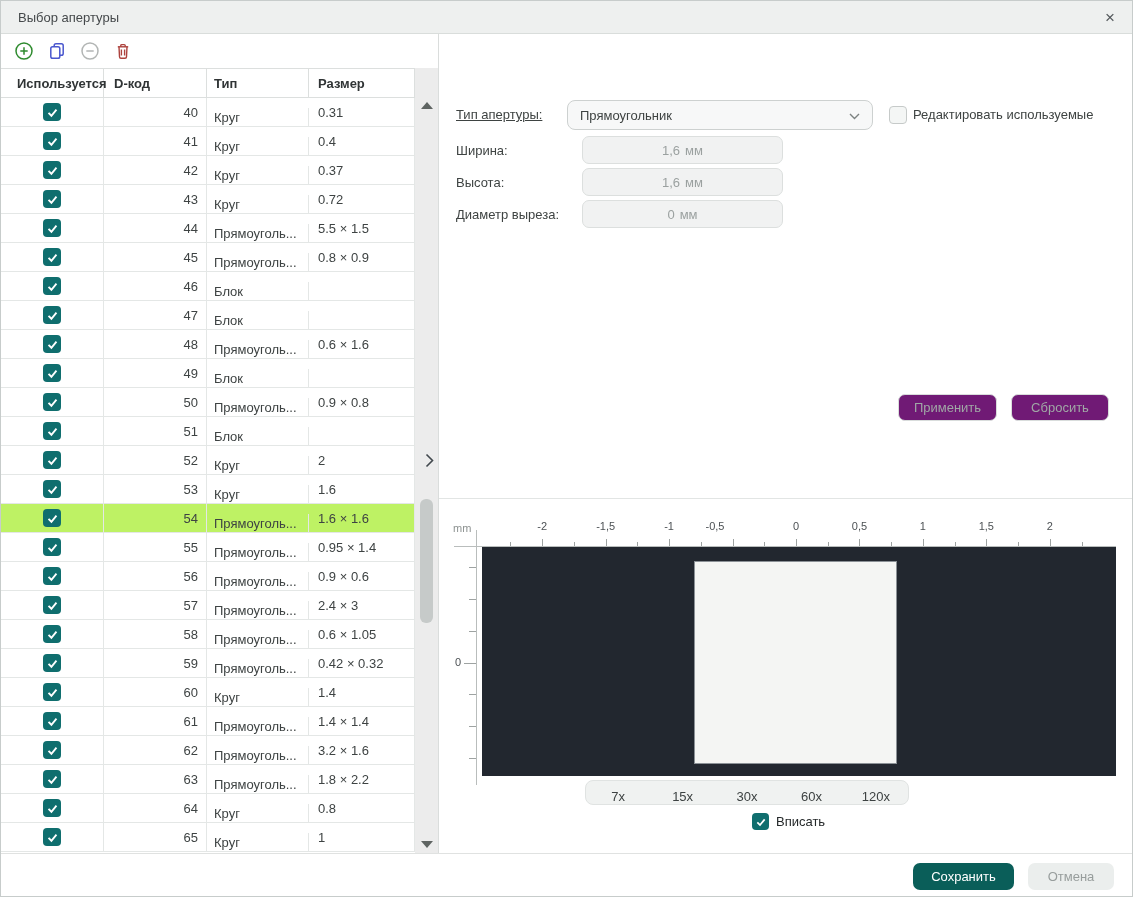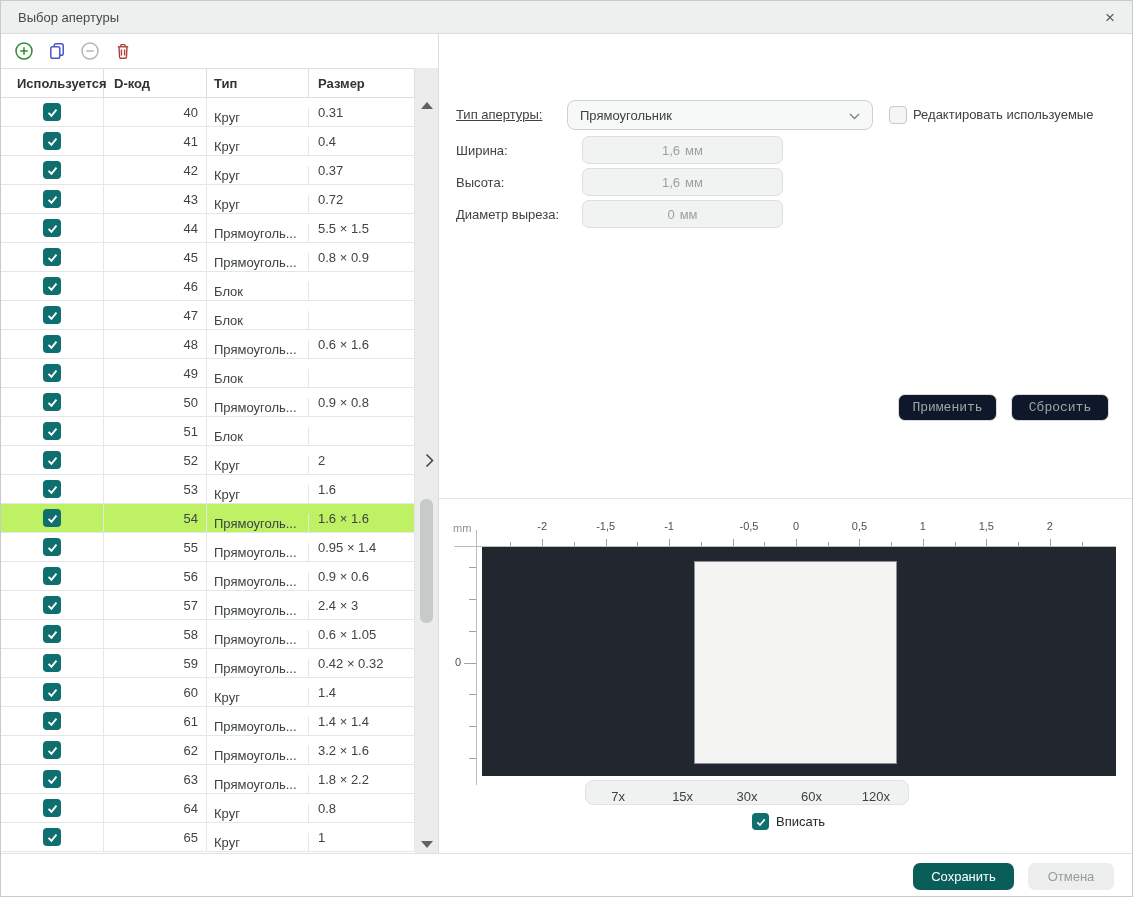--- a/index.html
+++ b/index.html
@@ -75,21 +75,21 @@
   }
   .editused-label { position:absolute; left:474px; top:72px; line-height:18px; color:#3e4342; }
   .finput {
     position:absolute; left:143px; width:201px; height:28px;
     background:#f1f2f2; border:1px solid #dcdfde; border-radius:7px;
     display:flex; align-items:center; justify-content:center;
     padding:0 12px; color:#9ba1a0; gap:5px;
   }
   .gbtn {
     position:absolute; height:27px; border:1px solid #d9dddc; border-radius:7px;
-    background:#0f172a; color:#a0a7a6; display:flex; align-items:center; justify-content:center;font-family:Liberation Mono, monospace;
+    background:#701a75; color:#a0a7a6; display:flex; align-items:center; justify-content:center;
   }
   .hdivider { position:absolute; left:0; top:464px; width:695px; height:1px; background:#e2e5e4; }
   
   .mm-label { position:absolute; left:14px; top:488px; font-size:11px; color:#8d9291; }
   .hline { position:absolute; left:15px; top:512px; width:662px; height:1px; background:#b9bdbc; }
   .vline { position:absolute; left:37px; top:496px; width:1px; height:255px; background:#b9bdbc; }
   .canvas { position:absolute; left:43px; top:513px; width:634px; height:229px; background:#22272f; }
   .shape { position:absolute; left:255px; top:527px; width:203px; height:203px;
     background:#f4f5f3; border:1px solid #8b9196; }
   .htick { position:absolute; width:1px; background:#9ea3a2; }
@@ -541,21 +541,21 @@
         <div class="htick" style="left: 103.2px; top: 505px; height: 7px;"></div>
         <div class="hlab" style="left: 103.2px;">-2</div>
         <div class="htick" style="left: 134.925px; top: 508px; height: 4px;"></div>
         <div class="htick" style="left: 166.65px; top: 505px; height: 7px;"></div>
         <div class="hlab" style="left: 166.65px;">-1,5</div>
         <div class="htick" style="left: 198.375px; top: 508px; height: 4px;"></div>
         <div class="htick" style="left: 230.1px; top: 505px; height: 7px;"></div>
         <div class="hlab" style="left: 230.1px;">-1</div>
         <div class="htick" style="left: 261.825px; top: 508px; height: 4px;"></div>
         <div class="htick" style="left: 293.55px; top: 505px; height: 7px;"></div>
-        <div class="hlab" style="left: 310px;">-0,5</div>
+        <div class="hlab" style="left: 276px;">-0,5</div>
         <div class="htick" style="left: 325.275px; top: 508px; height: 4px;"></div>
         <div class="htick" style="left: 357px; top: 505px; height: 7px;"></div>
         <div class="hlab" style="left: 357px;">0</div>
         <div class="htick" style="left: 388.725px; top: 508px; height: 4px;"></div>
         <div class="htick" style="left: 420.45px; top: 505px; height: 7px;"></div>
         <div class="hlab" style="left: 420.45px;">0,5</div>
         <div class="htick" style="left: 452.175px; top: 508px; height: 4px;"></div>
         <div class="htick" style="left: 483.9px; top: 505px; height: 7px;"></div>
         <div class="hlab" style="left: 483.9px;">1</div>
         <div class="htick" style="left: 515.625px; top: 508px; height: 4px;"></div>

